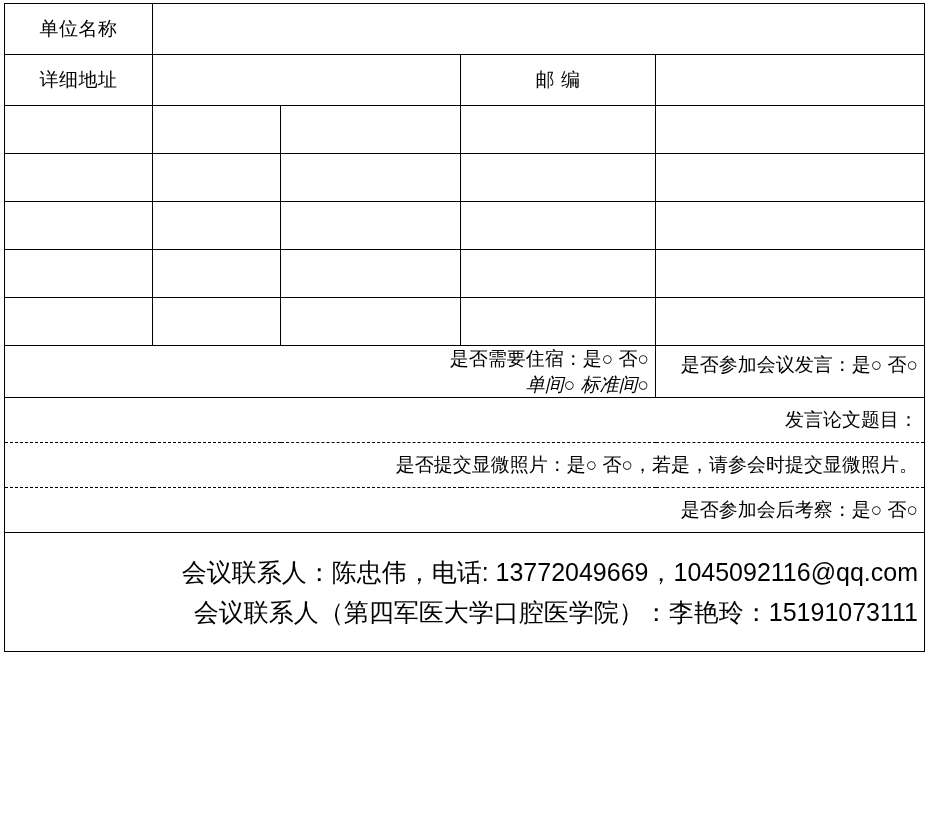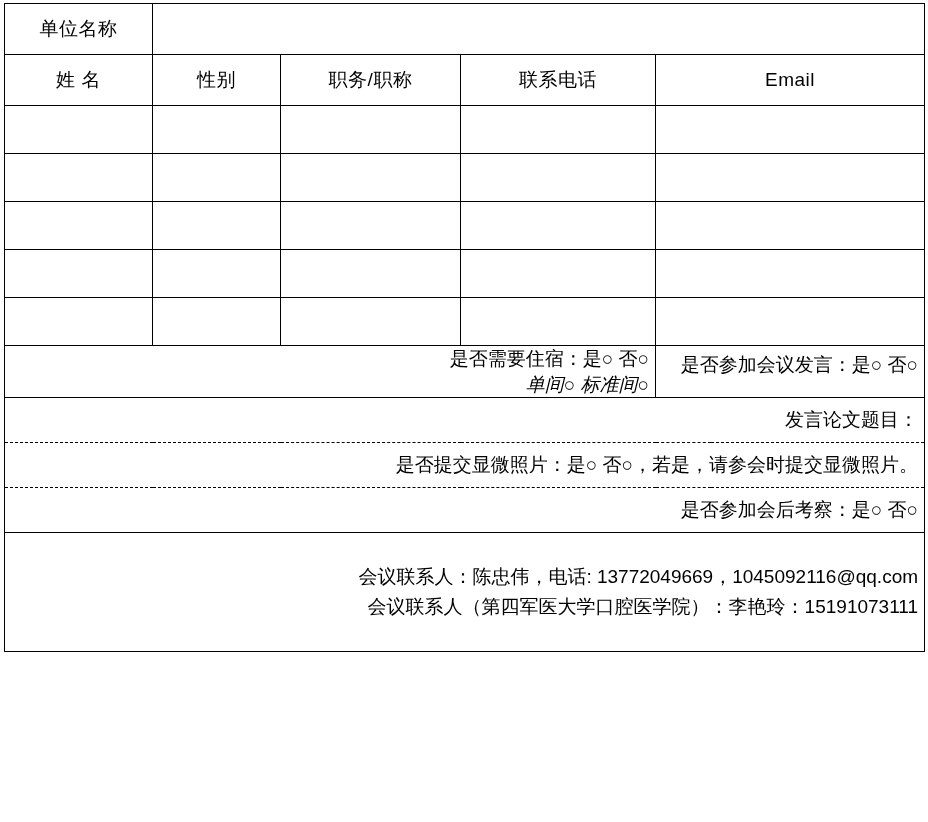--- a/index.html
+++ b/index.html
@@ -64,21 +64,21 @@
   .qrow td {
     height: 44px;
   }
   .footer-cell {
     height: 118px;
     vertical-align: bottom;
     padding-bottom: 6px;
   }
   .footer-line {
     display: block;
-    font-size: 19px;
+    font-size: 25px;
     line-height: 1.62;
   }
   .nowrap { white-space: nowrap; }
 </style>
 </head>
 <body>
 
 <div class="sheet">
 
   <table class="form">
@@ -90,29 +90,28 @@
       <col style="width:55px">
       <col style="width:214px">
     </colgroup>
     <tbody>
 
       <tr class="r-head">
         <td class="center cell-label">单位名称</td>
         <td class="left" colspan="5"></td>
       </tr>
 
+      <tr class="r-head">
+        <td class="center cell-label">详细地址</td>
+        <td class="left" colspan="2"></td>
+        <td class="center cell-label">邮 编</td>
+        <td class="left" colspan="2"></td>
+      </tr>
 
 
-      <tr class="r-head">
-        <td class="center cell-label">姓 名</td>
-        <td class="center cell-label">性别</td>
-        <td class="center cell-label">职务/职称</td>
-        <td class="center cell-label">联系电话</td>
-        <td class="center cell-label" colspan="2">Email</td>
-      </tr>
 
       <tr class="r-blank">
         <td class="left"></td>
         <td class="left"></td>
         <td class="left"></td>
         <td class="left"></td>
         <td class="left" colspan="2"></td>
       </tr>
       <tr class="r-blank">
         <td class="left"></td>

